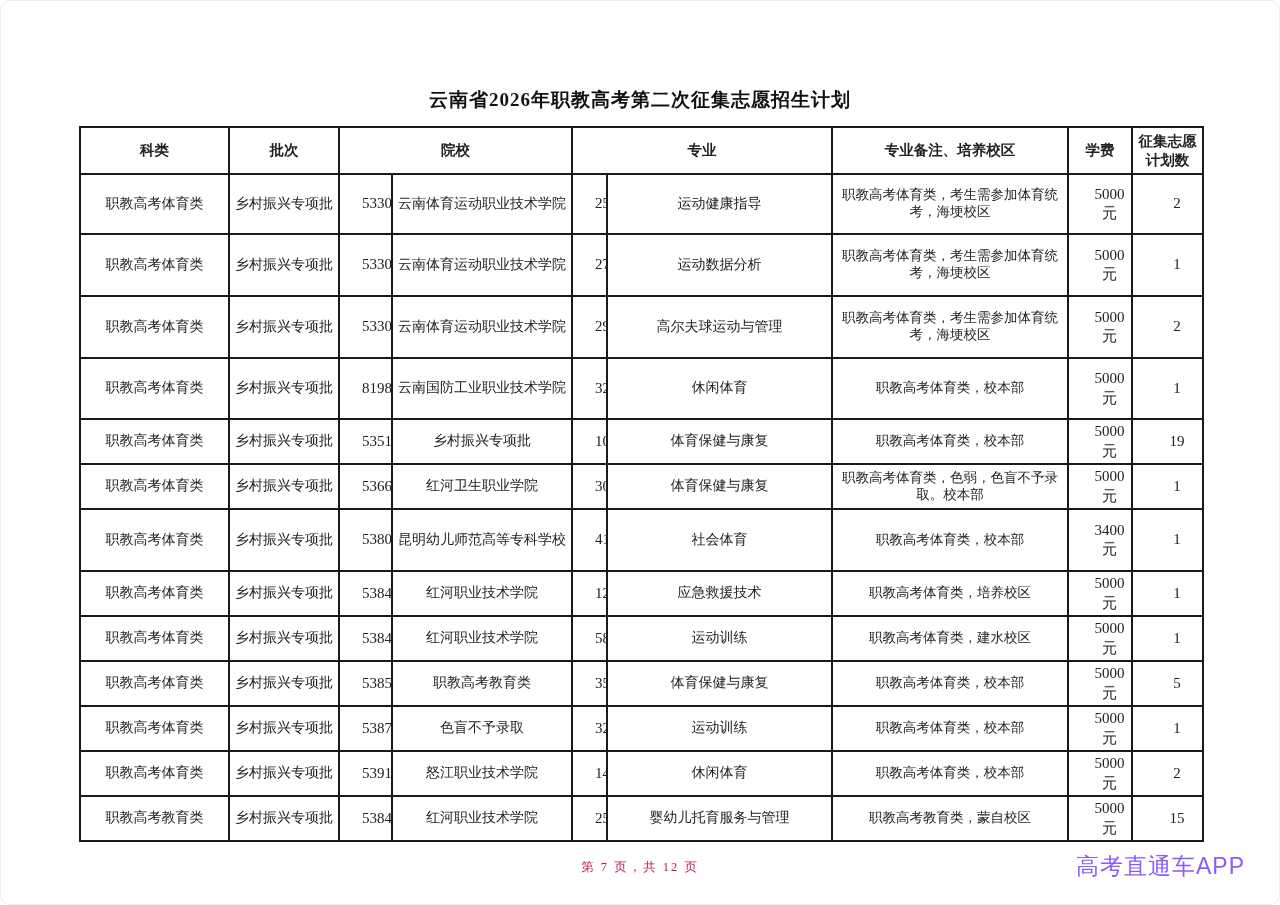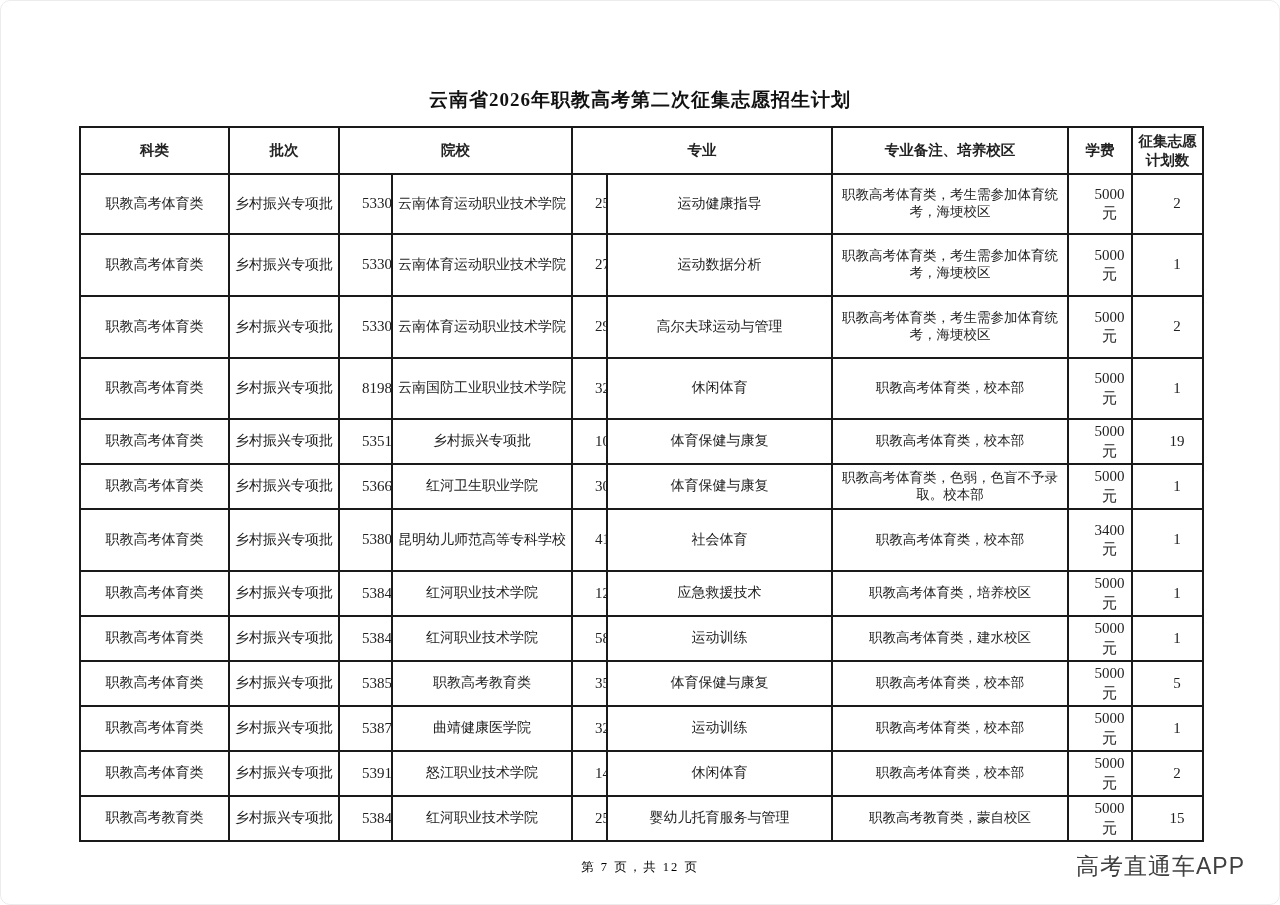--- a/index.html
+++ b/index.html
@@ -65,29 +65,29 @@
   tbody tr:nth-child(11) td { height: 36px; }
   tbody tr:nth-child(12) td { height: 37px; }
   tbody tr:nth-child(13) td { height: 38px; }
   .page-info {
     position: absolute;
     top: 858px;
     left: 0;
     width: 100%;
     text-align: center;
     font-size: 12.5px;
-    color: #000000;
+    color: #be185d;
     letter-spacing: 2px;
   }
   .watermark {
     position: absolute;
     top: 850px;
     right: 34px;
     font-size: 23px;
-    color: #404040;
+    color: #8b5cf6;
     font-family: "Liberation Sans", "DejaVu Sans", sans-serif;
     letter-spacing: 1px;
   }
 </style>
 </head>
 <body>
 
 <div class="page">
 
   <div class="doc-title">云南省2026年职教高考第二次征集志愿招生计划</div>
@@ -223,21 +223,21 @@
       <td class="num">35</td>
       <td>体育保健与康复</td>
       <td class="remark">职教高考体育类，校本部</td>
       <td class="num">5000元</td>
       <td class="num">5</td>
     </tr>
         <tr>
       <td>职教高考体育类</td>
       <td>乡村振兴专项批</td>
       <td class="num">5387</td>
-      <td>曲靖健康医学院</td>
+      <td>色盲不予录取</td>
       <td class="num">32</td>
       <td>运动训练</td>
       <td class="remark">职教高考体育类，校本部</td>
       <td class="num">5000元</td>
       <td class="num">1</td>
     </tr>
         <tr>
       <td>职教高考体育类</td>
       <td>乡村振兴专项批</td>
       <td class="num">5391</td>

